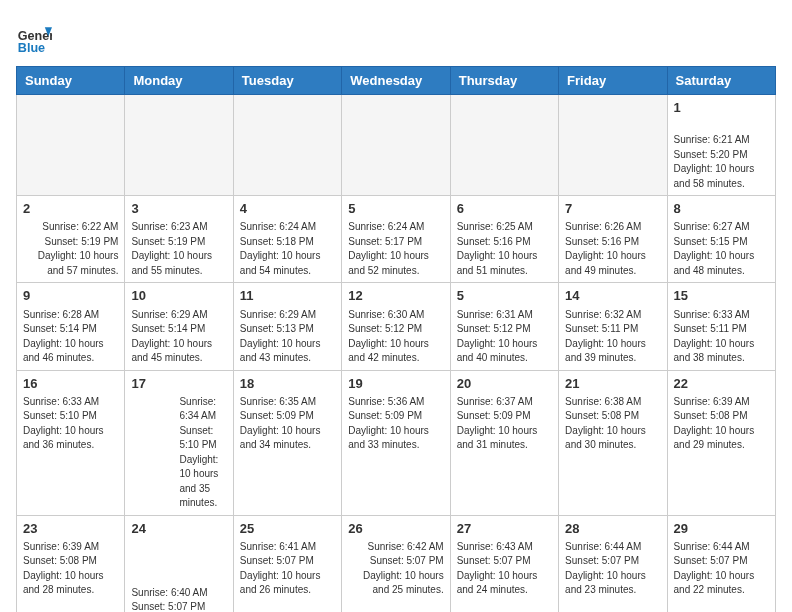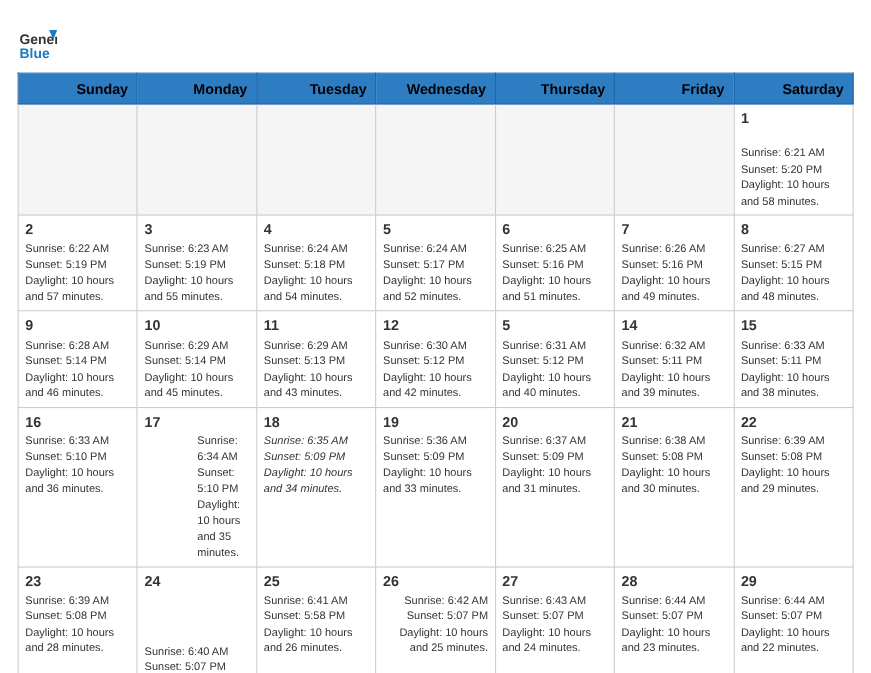--- a/index.html
+++ b/index.html
@@ -40,25 +40,25 @@
       color: #555;
       margin-top: 2px;
     }
     .calendar {
       width: 100%;
       border-collapse: collapse;
       border: 1px solid #ccc;
     }
     .calendar th {
       background-color: #2e7cc1;
-      color: #000000;
+      color: #ffffff;
       font-size: 13px;
       font-weight: bold;
       padding: 6px 8px;
-      text-align: right;
+      text-align: left;
       border: 1px solid #2165a8;
     }
     .calendar td {
       vertical-align: top;
       border: 1px solid #ccc;
       padding: 4px 6px;
       width: calc(100% / 7);
       min-height: 70px;
       background: #fff;
       font-size: 10.5px;
@@ -128,21 +128,21 @@
         <td>
           <span class="day-number">1</span>
           <div class="day-info" style="white-space: pre-line; margin-top: 16px;">Sunrise: 6:21 AM
 Sunset: 5:20 PM
 Daylight: 10 hours and 58 minutes.</div>
         </td>
       </tr>
       <tr>
         <td>
           <span class="day-number">2</span>
-          <div class="day-info" style="white-space: pre-line;">Sunrise: 6:22 AM
+          <div class="day-info" style="white-space: pre-line; text-align: right;">Sunrise: 6:22 AM
 Sunset: 5:19 PM
 Daylight: 10 hours and 57 minutes.</div>
         </td>
         <td>
           <span class="day-number">3</span>
           <div class="day-info" style="white-space: pre-line;">Sunrise: 6:23 AM
 Sunset: 5:19 PM
 Daylight: 10 hours and 55 minutes.</div>
         </td>
         <td>
@@ -228,21 +228,21 @@
 Daylight: 10 hours and 36 minutes.</div>
         </td>
         <td>
           <span class="day-number">17</span>
           <div class="day-info" style="white-space: pre-line; margin-left: 48px;">Sunrise: 6:34 AM
 Sunset: 5:10 PM
 Daylight: 10 hours and 35 minutes.</div>
         </td>
         <td>
           <span class="day-number">18</span>
-          <div class="day-info" style="white-space: pre-line; font-style: italic;">Sunrise: 6:35 AM
+          <div class="day-info" style="white-space: pre-line;">Sunrise: 6:35 AM
 Sunset: 5:09 PM
 Daylight: 10 hours and 34 minutes.</div>
         </td>
         <td>
           <span class="day-number">19</span>
           <div class="day-info" style="white-space: pre-line;">Sunrise: 5:36 AM
 Sunset: 5:09 PM
 Daylight: 10 hours and 33 minutes.</div>
         </td>
         <td>
@@ -273,21 +273,21 @@
         </td>
         <td>
           <span class="day-number">24</span>
           <div class="day-info" style="white-space: pre-line; margin-top: 48px;">Sunrise: 6:40 AM
 Sunset: 5:07 PM
 Daylight: 10 hours and 27 minutes.</div>
         </td>
         <td>
           <span class="day-number">25</span>
           <div class="day-info" style="white-space: pre-line;">Sunrise: 6:41 AM
-Sunset: 5:58 PM
+Sunset: 5:07 PM
 Daylight: 10 hours and 26 minutes.</div>
         </td>
         <td>
           <span class="day-number">26</span>
           <div class="day-info" style="white-space: pre-line; text-align: right;">Sunrise: 6:42 AM
 Sunset: 5:07 PM
 Daylight: 10 hours and 25 minutes.</div>
         </td>
         <td>
           <span class="day-number">27</span>

